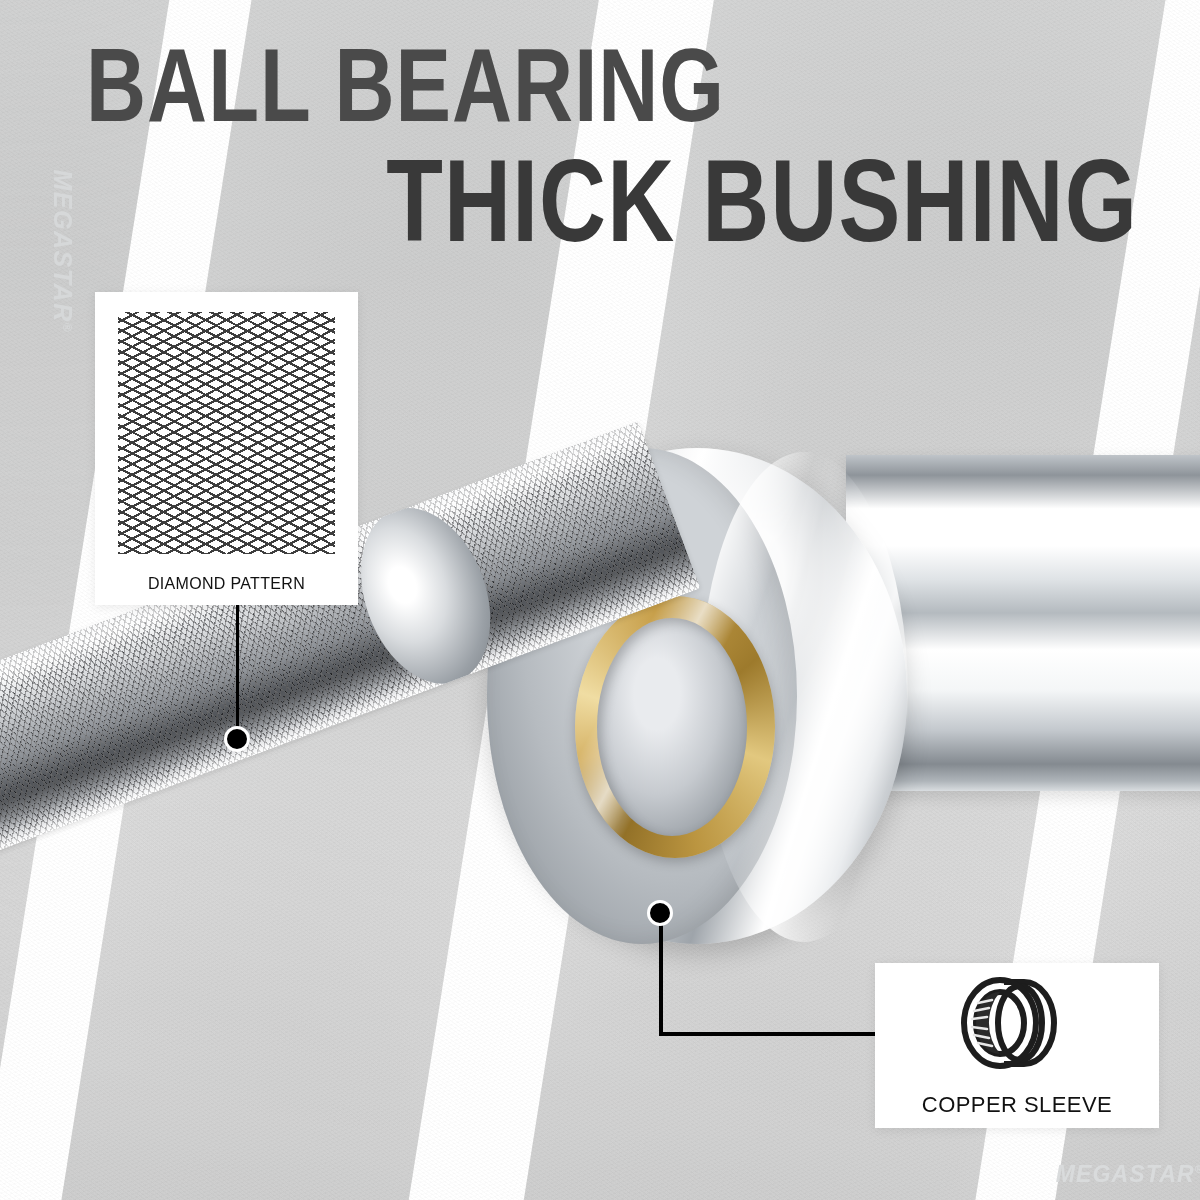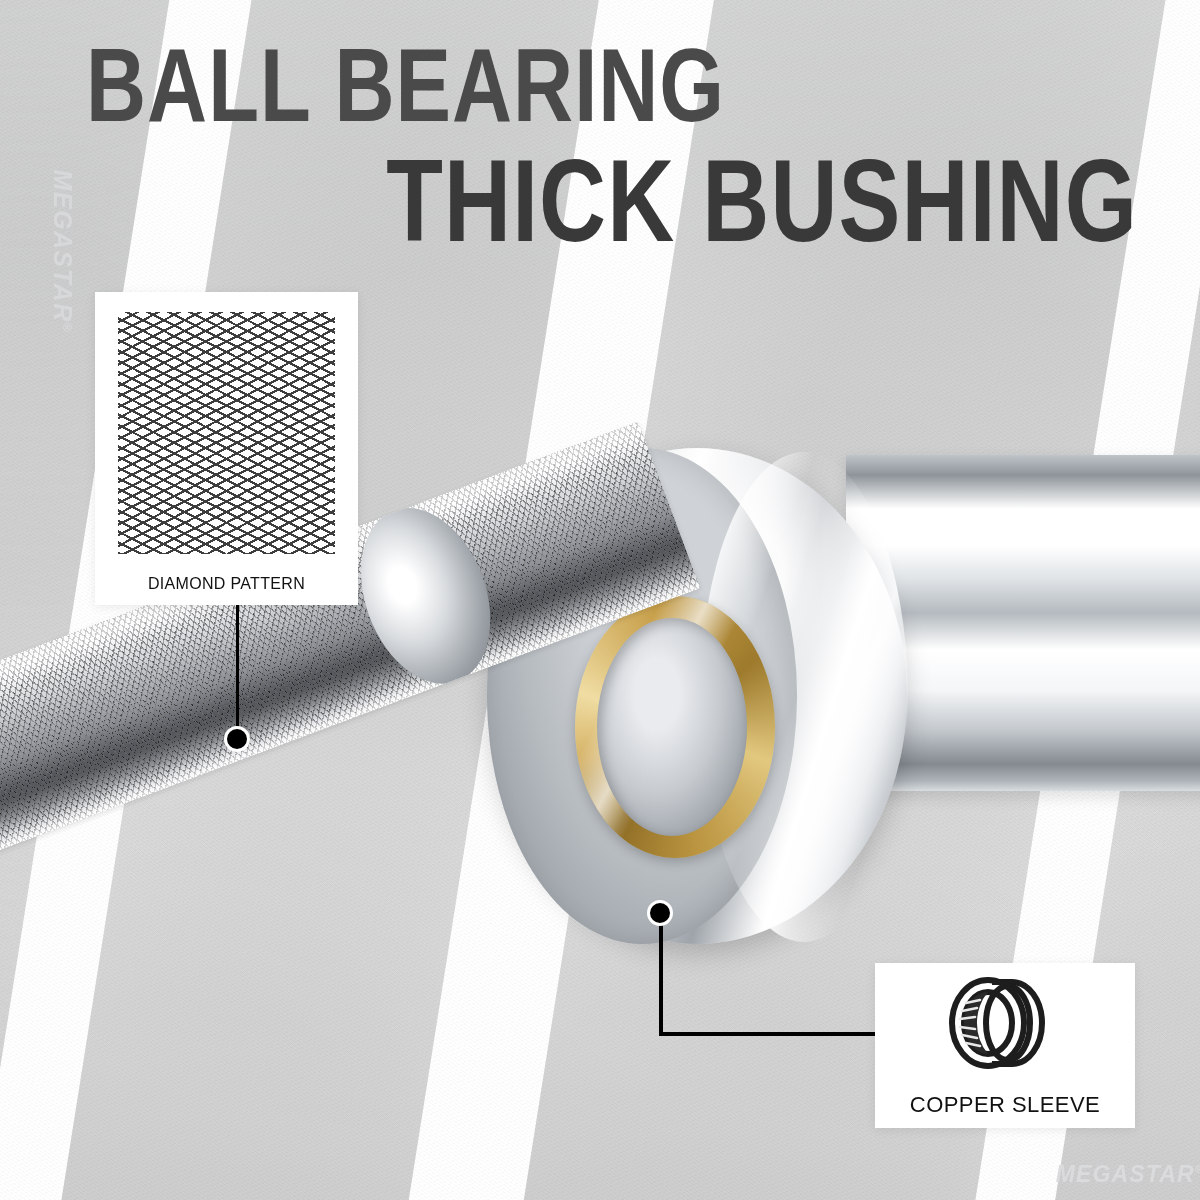--- a/index.html
+++ b/index.html
@@ -194,21 +194,21 @@
     background-color:#ffffff;
     background-image:
       repeating-linear-gradient(27deg, #3d3d3d 0 2.2px, rgba(255,255,255,0) 2.2px 9.5px),
       repeating-linear-gradient(-27deg, #3d3d3d 0 2.2px, rgba(255,255,255,0) 2.2px 9.5px);
   }
   .card-label{
     position:absolute;left:0;right:0;bottom:12px;
     text-align:center;font-size:16px;color:#111;letter-spacing:.02em;
   }
 
-  .card-copper{left:875px;top:963px;width:260px;height:165px;}
+  .card-copper{left:875px;top:963px;width:284px;height:165px;}
   .bearing-icon{position:absolute;left:50%;top:10px;transform:translateX(-50%);}
   .card-copper .card-label{bottom:10px;font-size:22px;}
 
   
   .lead{position:absolute;background:#000;}
   .lead-v-diamond{left:236px;top:605px;width:3px;height:134px;}
   .dot{
     position:absolute;width:26px;height:26px;border-radius:50%;
     background:#000;border:3px solid #fff;box-sizing:border-box;
   }

